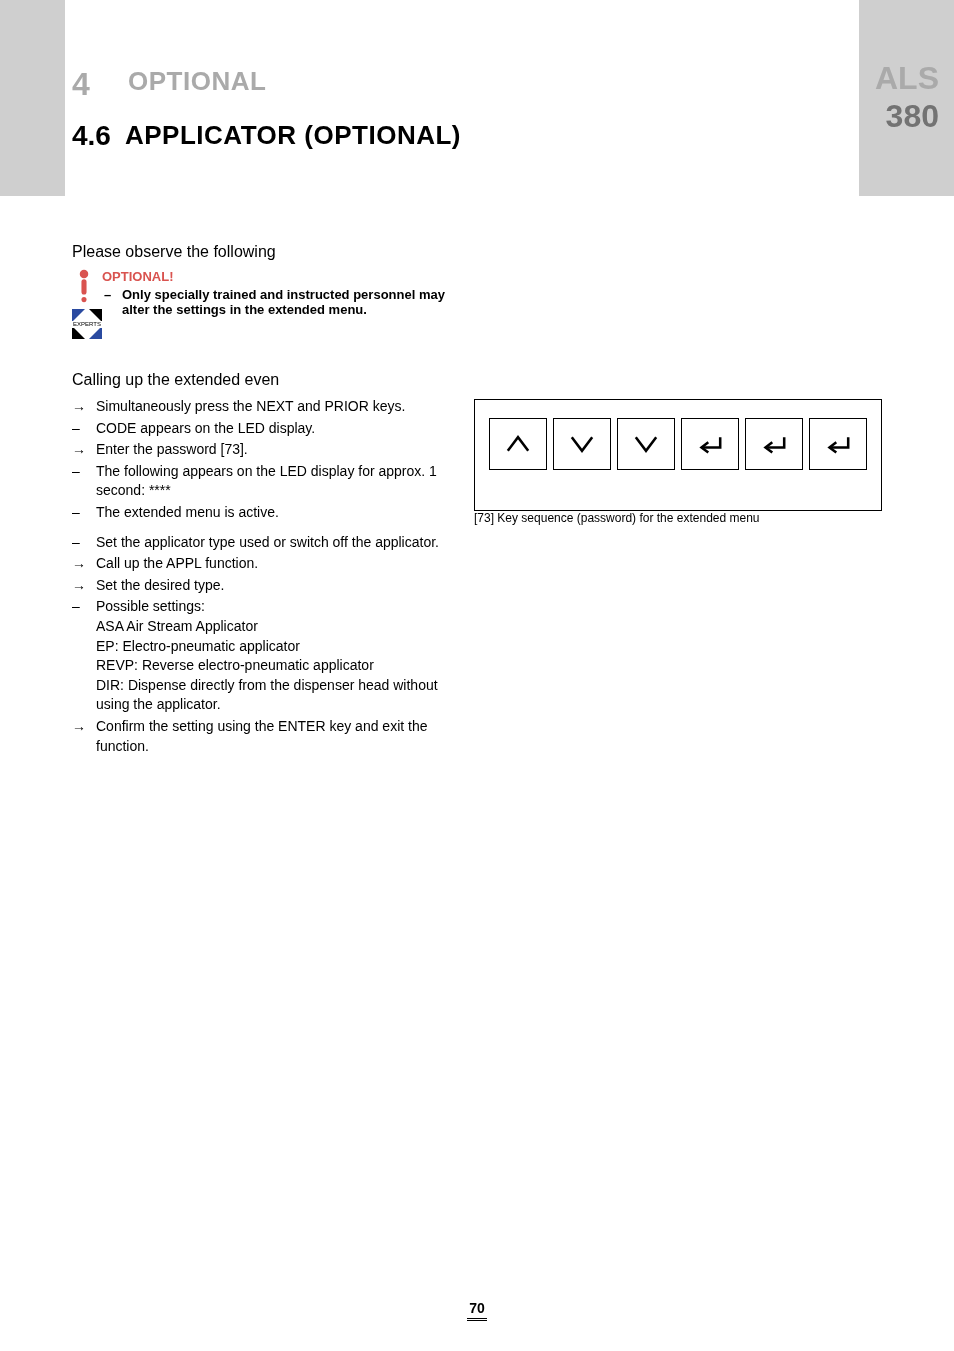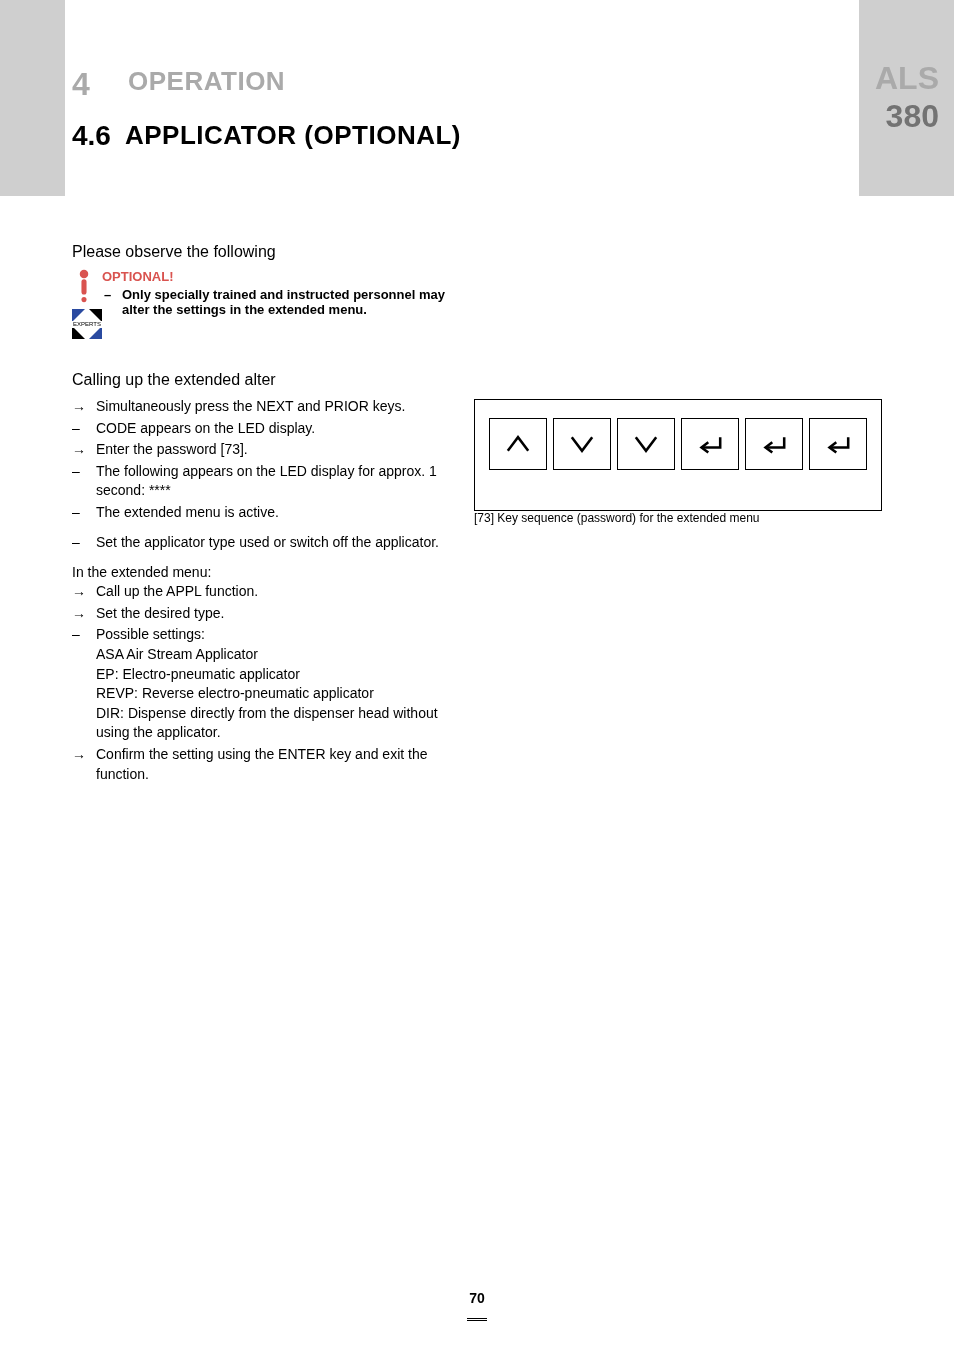--- a/index.html
+++ b/index.html
@@ -49,31 +49,31 @@
   .fig-box { border: 1px solid #000; padding: 18px 14px 40px 14px; margin-top: 28px; }
   .key-row { display: flex; gap: 6px; }
   .key { border: 1.5px solid #000; width: 58px; height: 52px; display: flex; align-items: center; justify-content: center; }
   .key svg { width: 34px; height: 34px; }
   .fig-caption { font-size: 12px; }
 
   .exclaim-icon { width: 24px; height: 34px; }
   .experts-icon { width: 30px; height: 30px; margin-top: 2px; }
 
   .page-num-wrap { position: absolute; bottom: 30px; left: 0; width: 100%; text-align: center; }
-  .page-num { font-size: 14px; font-weight: bold; border-bottom: 3px double #000; padding: 0 2px 12px 2px; display: inline-block; }
+  .page-num { font-size: 14px; font-weight: bold; border-bottom: 3px double #000; padding: 0 2px 2px 2px; display: inline-block; }
 </style>
 </head>
 <body>
 
 <div class="page">
   <div class="top-band"></div>
   <div class="right-band"></div>
 
   <div class="chapter-num">4</div>
-  <div class="chapter-title">OPERATION</div>
+  <div class="chapter-title">OPTIONAL</div>
 
   <div class="section-num">4.6</div>
   <div class="section-title">APPLICATOR (OPTIONAL)</div>
 
   <div class="doc-model-a">ALS</div>
   <div class="doc-model-b">380</div>
 
   <div class="body">
 
     <div class="heading-small">Please observe the following</div>
@@ -98,21 +98,21 @@
         <div class="caution-label">OPTIONAL!</div>
         <div class="caution-bullet">
           <span class="dash">–</span>
           <span>Only specially trained and instructed personnel may alter the settings in the extended menu.</span>
         </div>
       </div>
     </div>
 
     <div class="two-col" style="margin-top:28px;">
       <div class="col-left">
-        <div class="heading-small" style="margin-top:0">Calling up the extended alter</div>
+        <div class="heading-small" style="margin-top:0">Calling up the extended even</div>
         <div class="list">
           <div class="list-item">
               <span class="marker">→</span>
               <span class="content">Simultaneously press the NEXT and PRIOR keys.</span>
             </div>
           <div class="list-item">
               <span class="marker">–</span>
               <span class="content">CODE appears on the LED display.</span>
             </div>
           <div class="list-item">
@@ -130,21 +130,20 @@
         </div>
 
 
         <div class="list" style="margin-top:10px;">
           <div class="list-item">
               <span class="marker">–</span>
               <span class="content">Set the applicator type used or switch off the applicator.</span>
             </div>
         </div>
 
-        <div style="font-size:14px; margin-top:12px;">In the extended menu:</div>
 
         <div class="list" style="margin-top:2px;">
           <div class="list-item">
               <span class="marker">→</span>
               <span class="content">Call up the APPL function.</span>
             </div>
           <div class="list-item">
               <span class="marker">→</span>
               <span class="content">Set the desired type.</span>
             </div>

